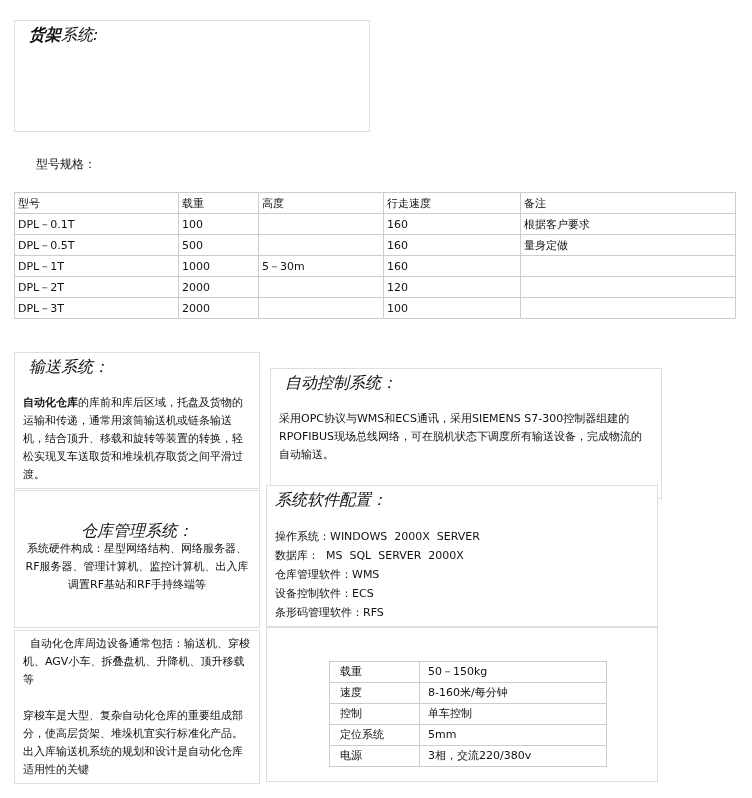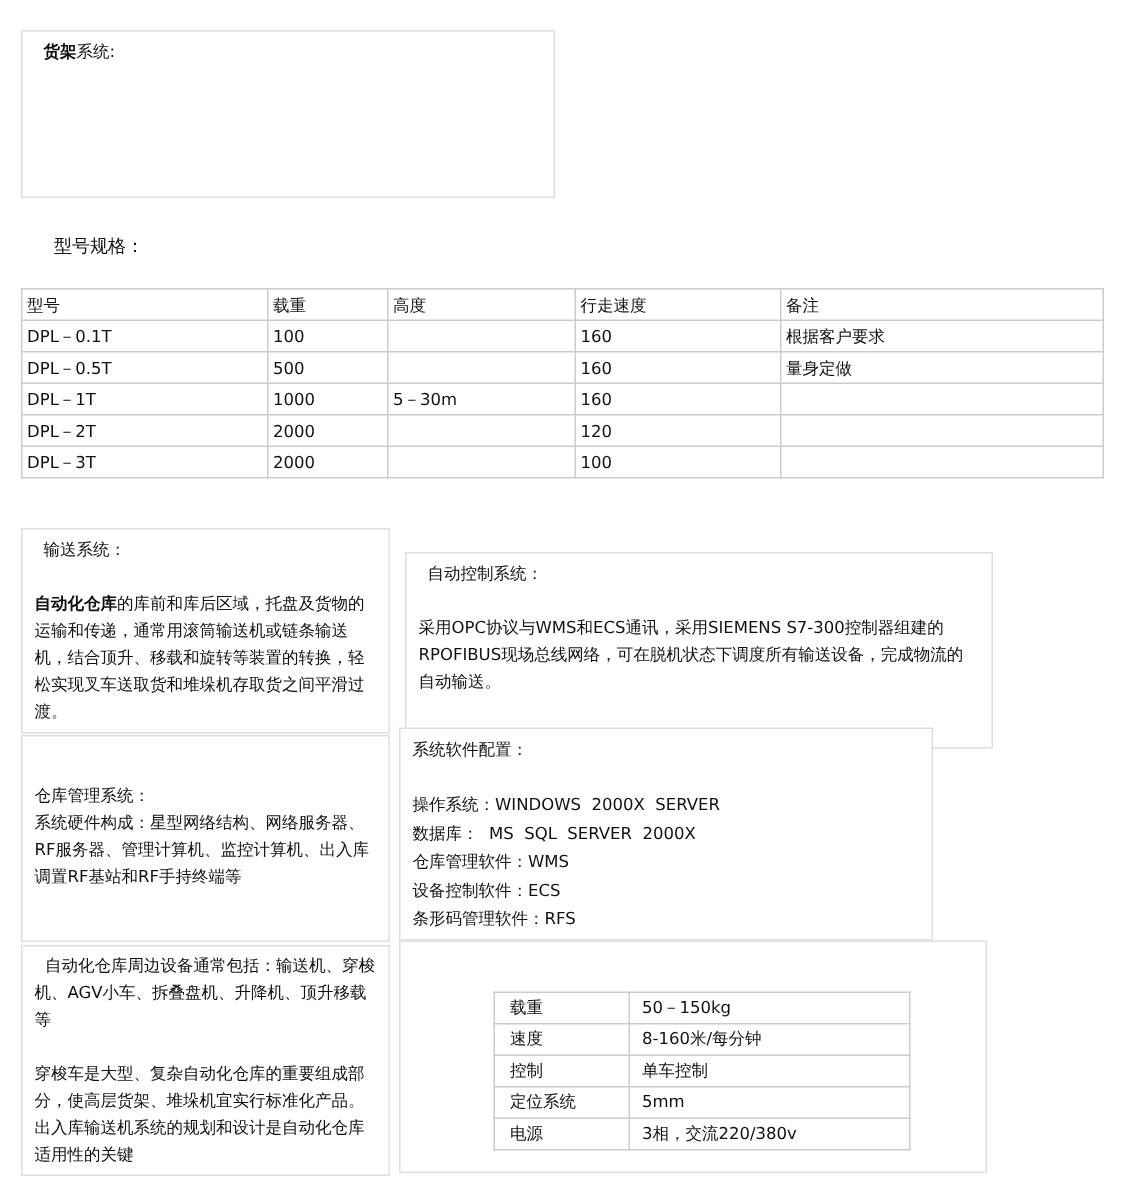--- a/index.html
+++ b/index.html
@@ -6,21 +6,21 @@
   body { font-family:"DejaVu Sans","Liberation Sans",sans-serif; color:#111111; }
   .page {
     position:relative; width:752px; height:798px; margin:0 auto;
     background:#ffffff; overflow:hidden;
   }
   .box {
     position:absolute; box-sizing:border-box;
     border:1px solid #dedede; background:#ffffff;
     padding:4px 8px; font-size:11px; line-height:18px;
   }
-  .box-title { font-size:11px; line-height:19px; text-indent:6px; white-space:pre-wrap; }
+  .box-title { font-size:16px; line-height:19px; text-indent:6px; white-space:pre-wrap;font-style:italic; }
   .box-body  { white-space:pre-wrap; }
   .gap-top   { margin-top:18px; }
   .section-label {
     position:absolute; left:36px; top:156px; font-size:12px;
   }
   table.spec {
     position:absolute; left:14px; top:192px; width:721px;
     border-collapse:collapse; table-layout:fixed;
   }
   table.spec td, table.spec th {
@@ -104,36 +104,36 @@
         <td></td>
       </tr>
     </tbody>
   </table>
 
   <div class="box" style="left:14px; top:352px; width:246px; min-height:136px;">
     <div class="box-title">输送系统：</div>
     <div class="box-body gap-top"><b>自动化仓库</b><span>的库前和库后区域，托盘及货物的运输和传递，通常用滚筒输送机或链条输送机，结合顶升、移载和旋转等装置的转换，轻松实现叉车送取货和堆垛机存取货之间平滑过渡。</span></div>
   </div>
 
-  <div class="box" style="left:14px; top:490px; width:246px; min-height:138px; padding-top:30px;">
+  <div class="box" style="left:14px; top:490px; width:246px; min-height:138px; padding-top:30px;text-align:center;">
     <div class="box-title" style="text-indent:0;">仓库管理系统：</div>
     <div class="box-body">系统硬件构成：星型网络结构、网络服务器、RF服务器、管理计算机、监控计算机、出入库调置RF基站和RF手持终端等</div>
   </div>
 
   <div class="box" style="left:14px; top:630px; width:246px; min-height:147px;">
     <div class="box-body" style="text-indent:7px;">自动化仓库周边设备通常包括：输送机、穿梭机、AGV小车、拆叠盘机、升降机、顶升移载等</div>
     <div class="box-body gap-top">穿梭车是大型、复杂自动化仓库的重要组成部分，使高层货架、堆垛机宜实行标准化产品。出入库输送机系统的规划和设计是自动化仓库适用性的关键</div>
   </div>
 
   <div class="box" style="left:270px; top:352px; width:392px; min-height:131px;margin-top:16px;">
     <div class="box-title">自动控制系统：</div>
     <div class="box-body gap-top">采用OPC协议与WMS和ECS通讯，采用SIEMENS S7-300控制器组建的RPOFIBUS现场总线网络，可在脱机状态下调度所有输送设备，完成物流的自动输送。</div>
   </div>
 
-  <div class="box" style="left:266px; top:485px; width:356px; min-height:140px;">
+  <div class="box" style="left:266px; top:485px; width:392px; min-height:140px;">
     <div class="box-title" style="text-indent:0;">系统软件配置：</div>
     <div class="box-body gap-top" style="line-height:19px;">操作系统：WINDOWS  2000X  SERVER
 数据库：  MS  SQL  SERVER  2000X
 仓库管理软件：WMS
 设备控制软件：ECS
 条形码管理软件：RFS</div>
   </div>
 
   <div class="box" style="left:266px; top:627px; width:392px; height:155px;">
     <table class="mini">

